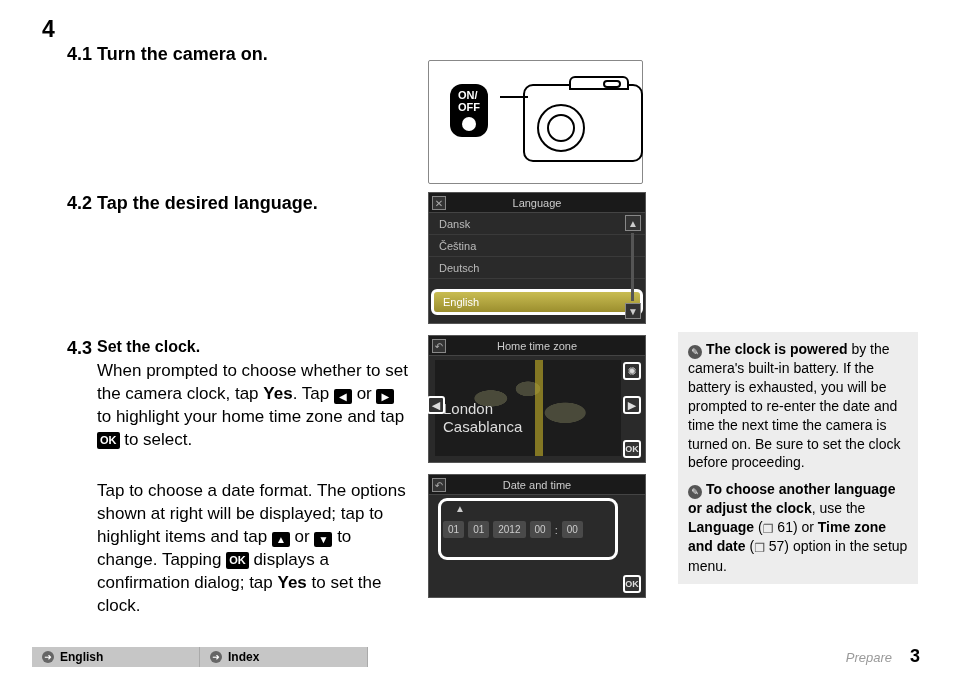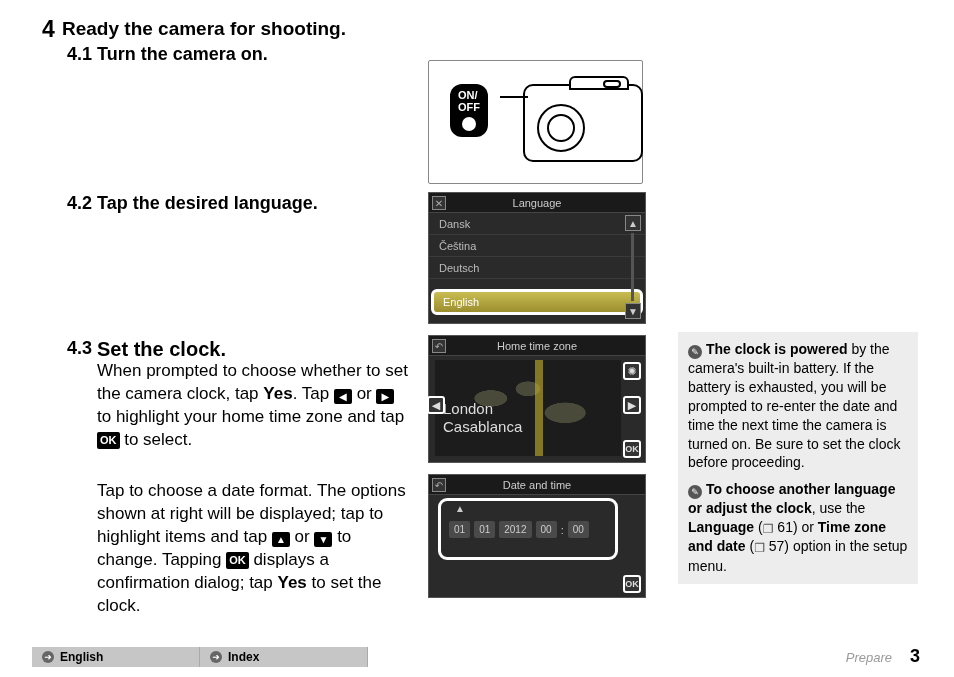--- a/index.html
+++ b/index.html
@@ -29,21 +29,21 @@
     left: 62px;
     top: 18px;
     font-size: 19px;
     font-weight: 700;
   }
   .sub41-num { position:absolute; left:67px; top:44px; font-size:18px; font-weight:700;}
   .sub41-txt { position:absolute; left:97px; top:44px; font-size:18px; font-weight:700;}
   .sub42-num { position:absolute; left:67px; top:193px; font-size:18px; font-weight:700;}
   .sub42-txt { position:absolute; left:97px; top:193px; font-size:18px; font-weight:700;}
   .sub43-num { position:absolute; left:67px; top:338px; font-size:18px; font-weight:700;}
-  .sub43-txt { position:absolute; left:97px; top:338px; font-size:20px; font-weight:700;text-align:center;}
+  .sub43-txt { position:absolute; left:97px; top:338px; font-size:16px; font-weight:700;text-align:center;}
 
   .body-text {
     position: absolute;
     left: 97px;
     width: 315px;
     font-size: 17px;
     line-height: 1.35;
   }
   .body-43a { top: 360px; }
   .body-43b { top: 480px; }
@@ -204,21 +204,21 @@
 
   .dt-body {position:absolute; left:6px; right:24px; top:22px; bottom:6px;}
   .dt-format {text-align:center; color:#ccc; font-size:11px; padding:4px 0;}
   .dt-frame {
     margin:4px 6px; height:56px;
     outline:3px solid #fff; border-radius:6px;
     position:relative;
   }
   .dt-up {position:absolute; left:14px; top:2px; color:#ccc; font-size:10px;}
   .dt-row {
-    position:absolute; left:8px; right:8px; top:20px;
+    position:absolute; left:2px; right:8px; top:20px;
     display:flex; gap:4px; align-items:center;
   }
   .dt-cell {
     background:#4a4a4a; color:#ccc; font-size:10px;
     padding:3px 5px; border-radius:2px;
   }
   .dt-ok { position:absolute; right:4px; bottom:4px; width:18px;height:18px;border:2px solid #fff;background:#333;color:#ddd;font-size:9px;text-align:center;line-height:15px;font-weight:700;border-radius:3px;}
 
   
   .sidebar {
@@ -270,21 +270,20 @@
   .footer-page {
     position:absolute; right:34px; bottom:10px;
     font-size:18px; font-weight:700;
   }
 </style>
 </head>
 <body>
 <div class="page">
 
   <div class="step-number">4</div>
-  <div class="step-title">Ready the camera for shooting.</div>
 
   <div class="sub41-num">4.1</div>
   <div class="sub41-txt">Turn the camera on.</div>
 
   <div class="sub42-num">4.2</div>
   <div class="sub42-txt">Tap the desired language.</div>
 
   <div class="sub43-num">4.3</div>
   <div class="sub43-txt">Set the clock.</div>
 

